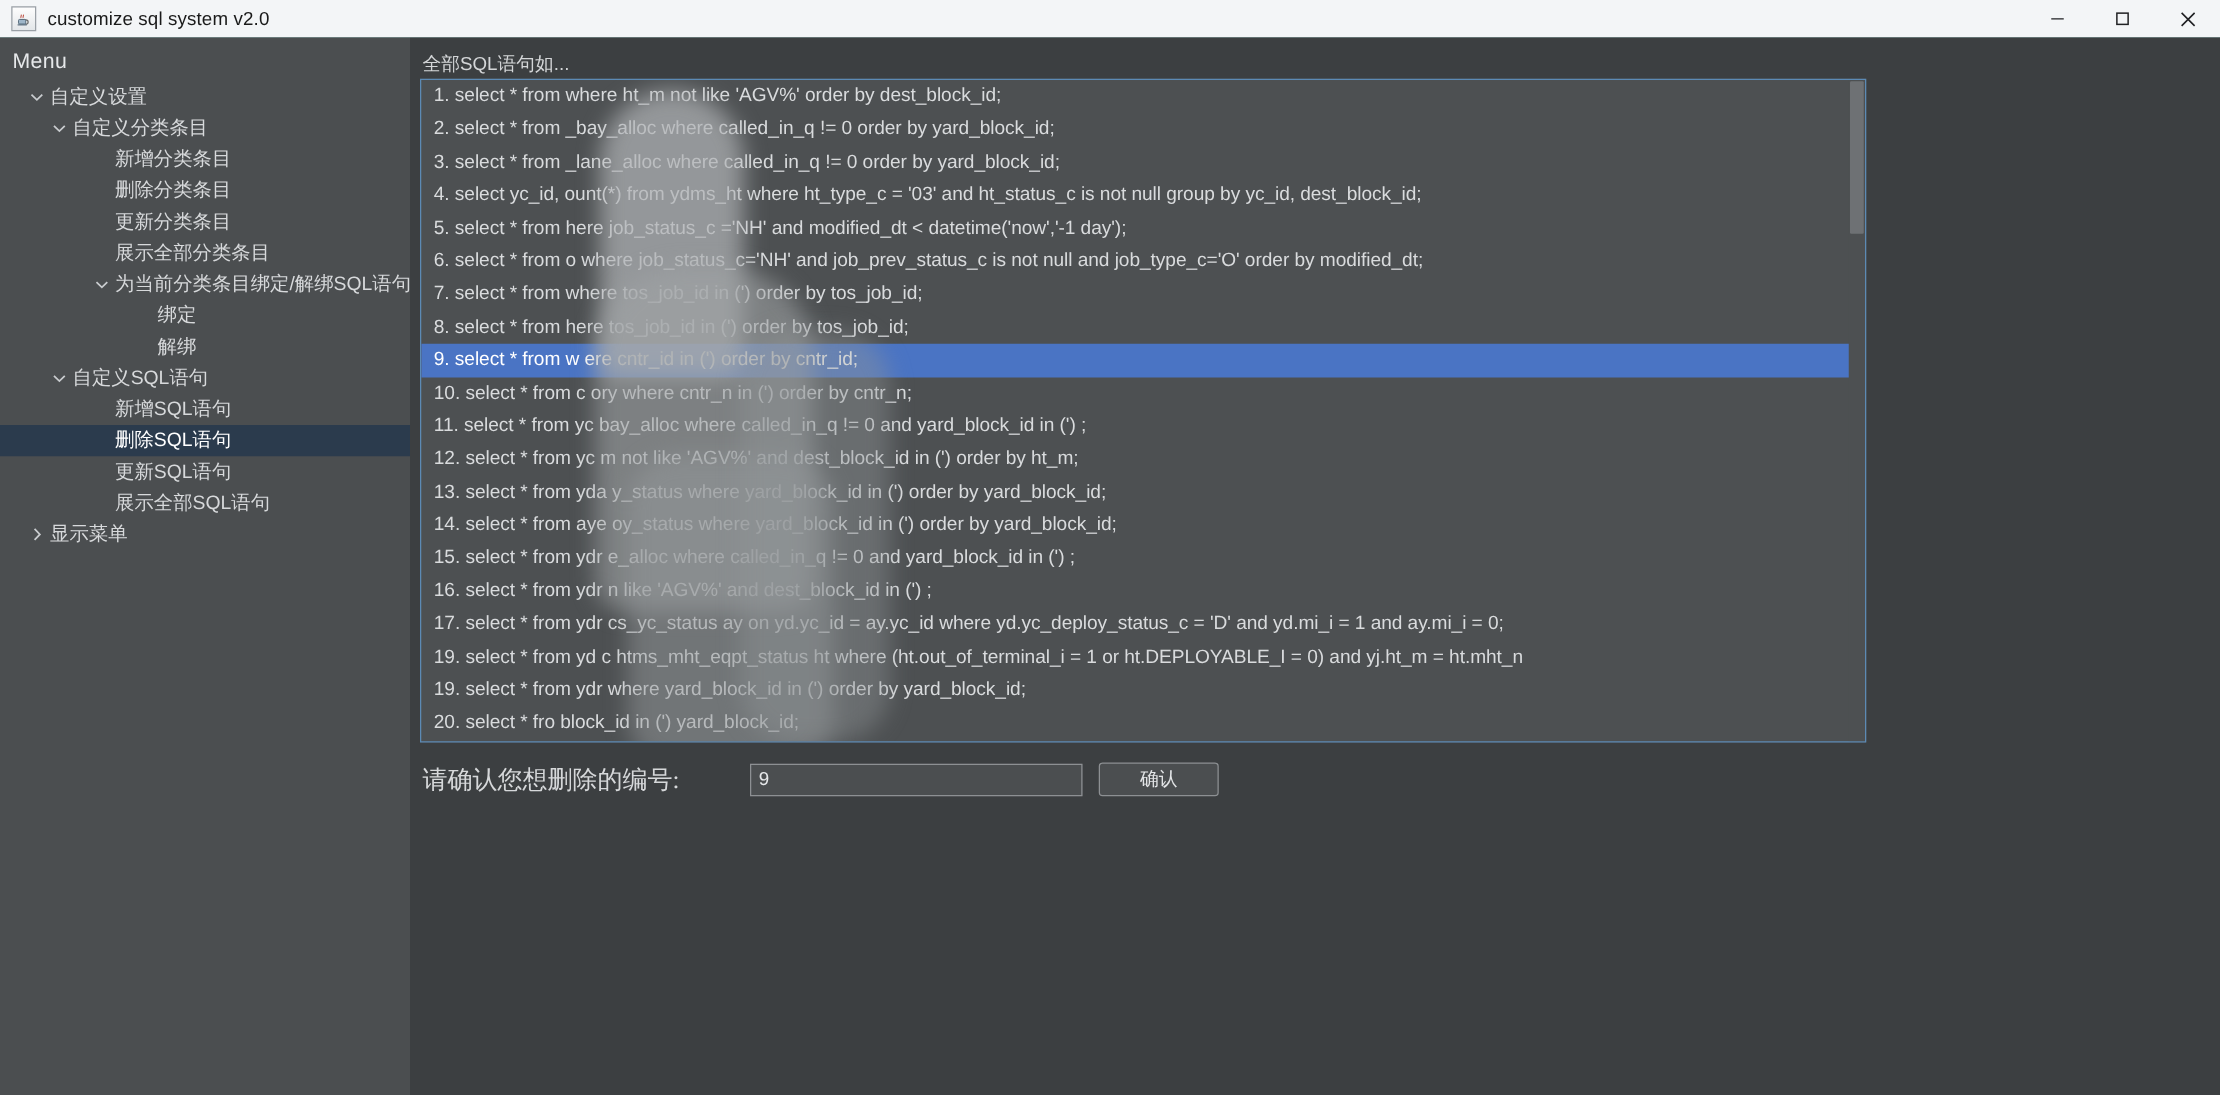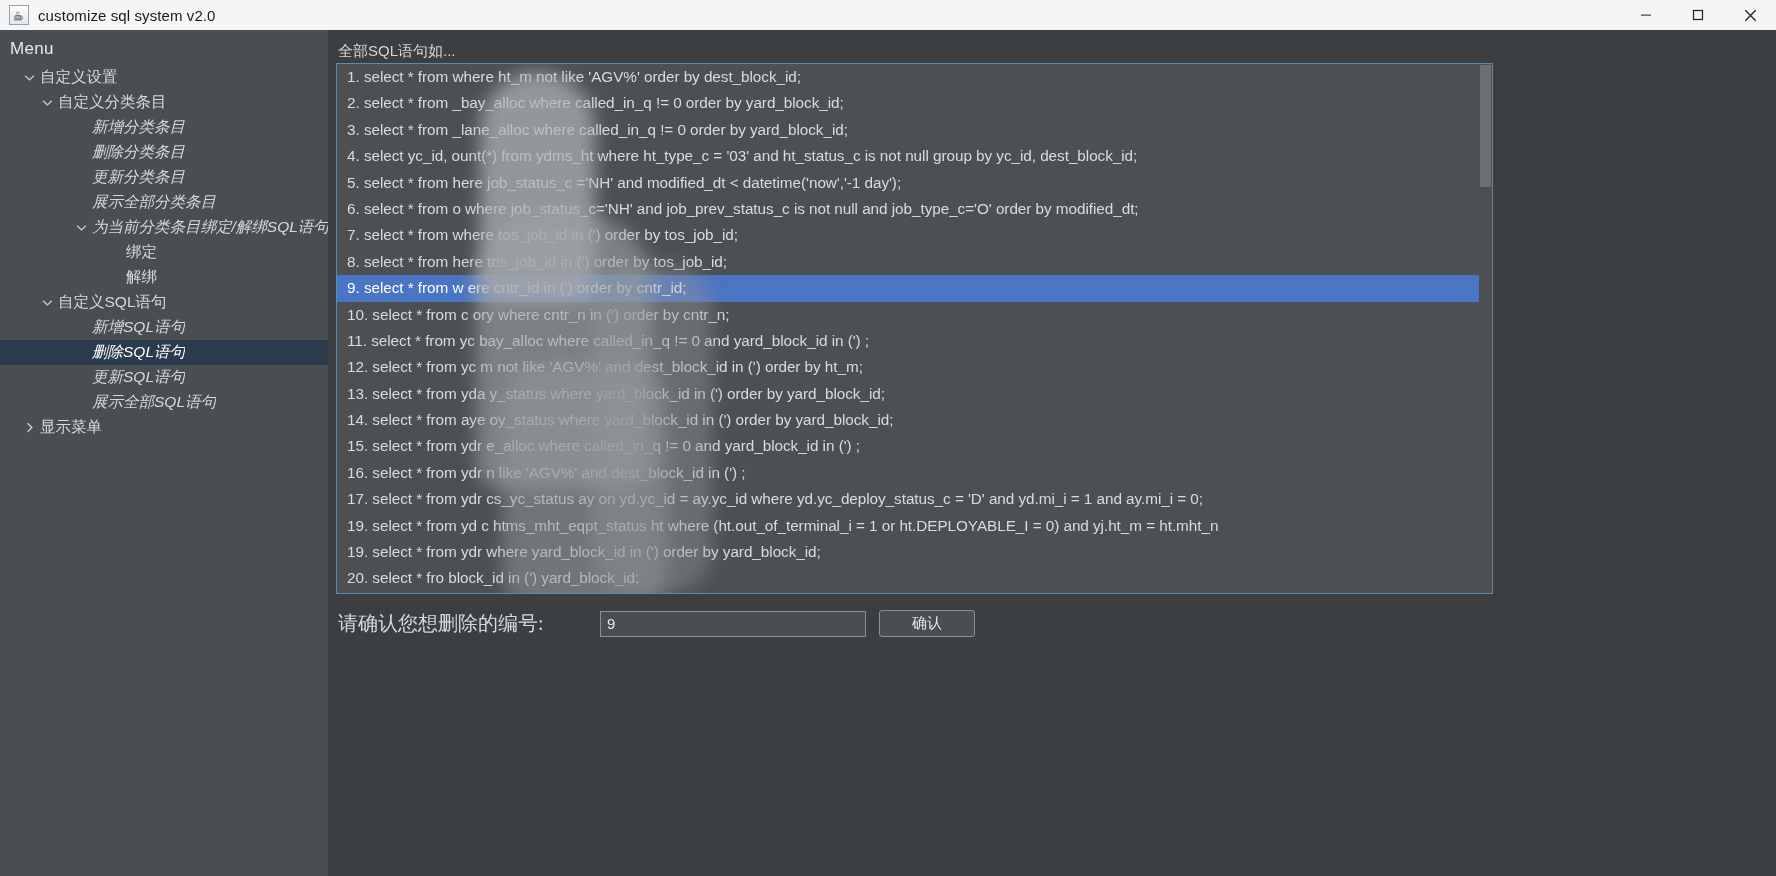--- a/index.html
+++ b/index.html
@@ -83,21 +83,21 @@
     align-items: center;
     justify-content: center;
     color: #c9cccf;
   }
   .twisty.empty { visibility: hidden; }
   .tree-label { overflow: hidden; text-overflow: clip; }
 
   
   .lvl-1 { padding-left: 18px; }
   .lvl-2 { padding-left: 36px; }
-  .lvl-3 { padding-left: 70px; font-style: italic; }
+  .lvl-3 { padding-left: 70px; }
   .lvl-4 { padding-left: 104px; }
 
   
   #main {
     flex: 1 1 auto;
     position: relative;
     background: #3c3f41;
     padding: 0;
   }
   #list-caption {

